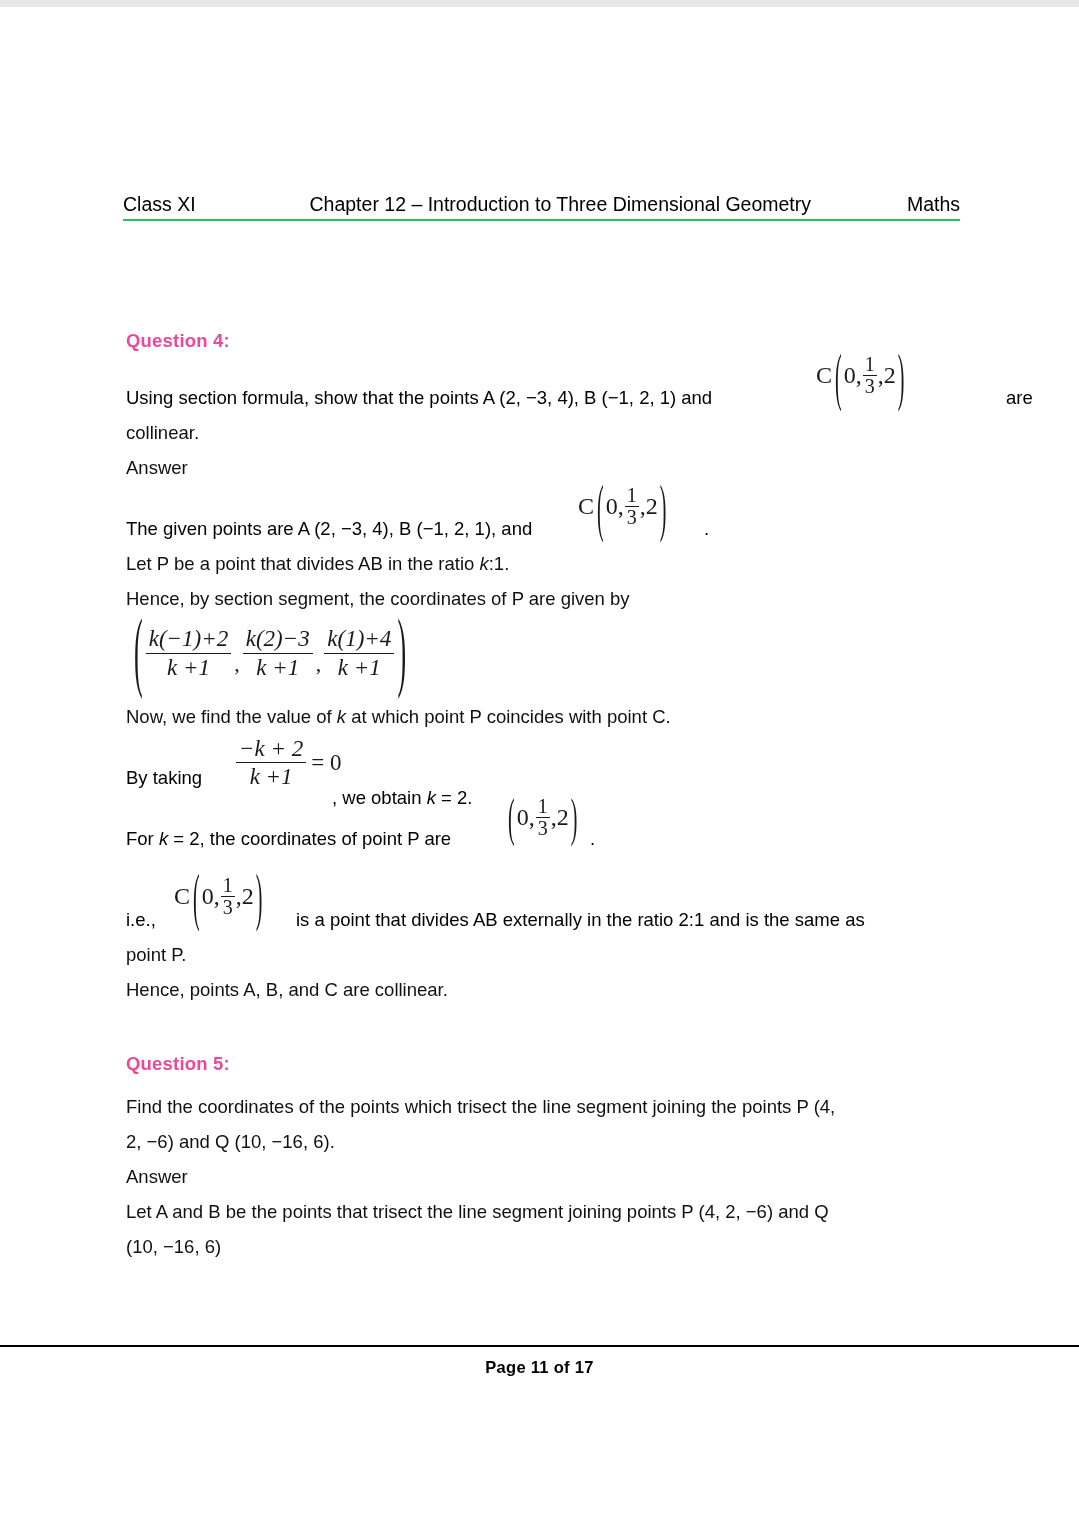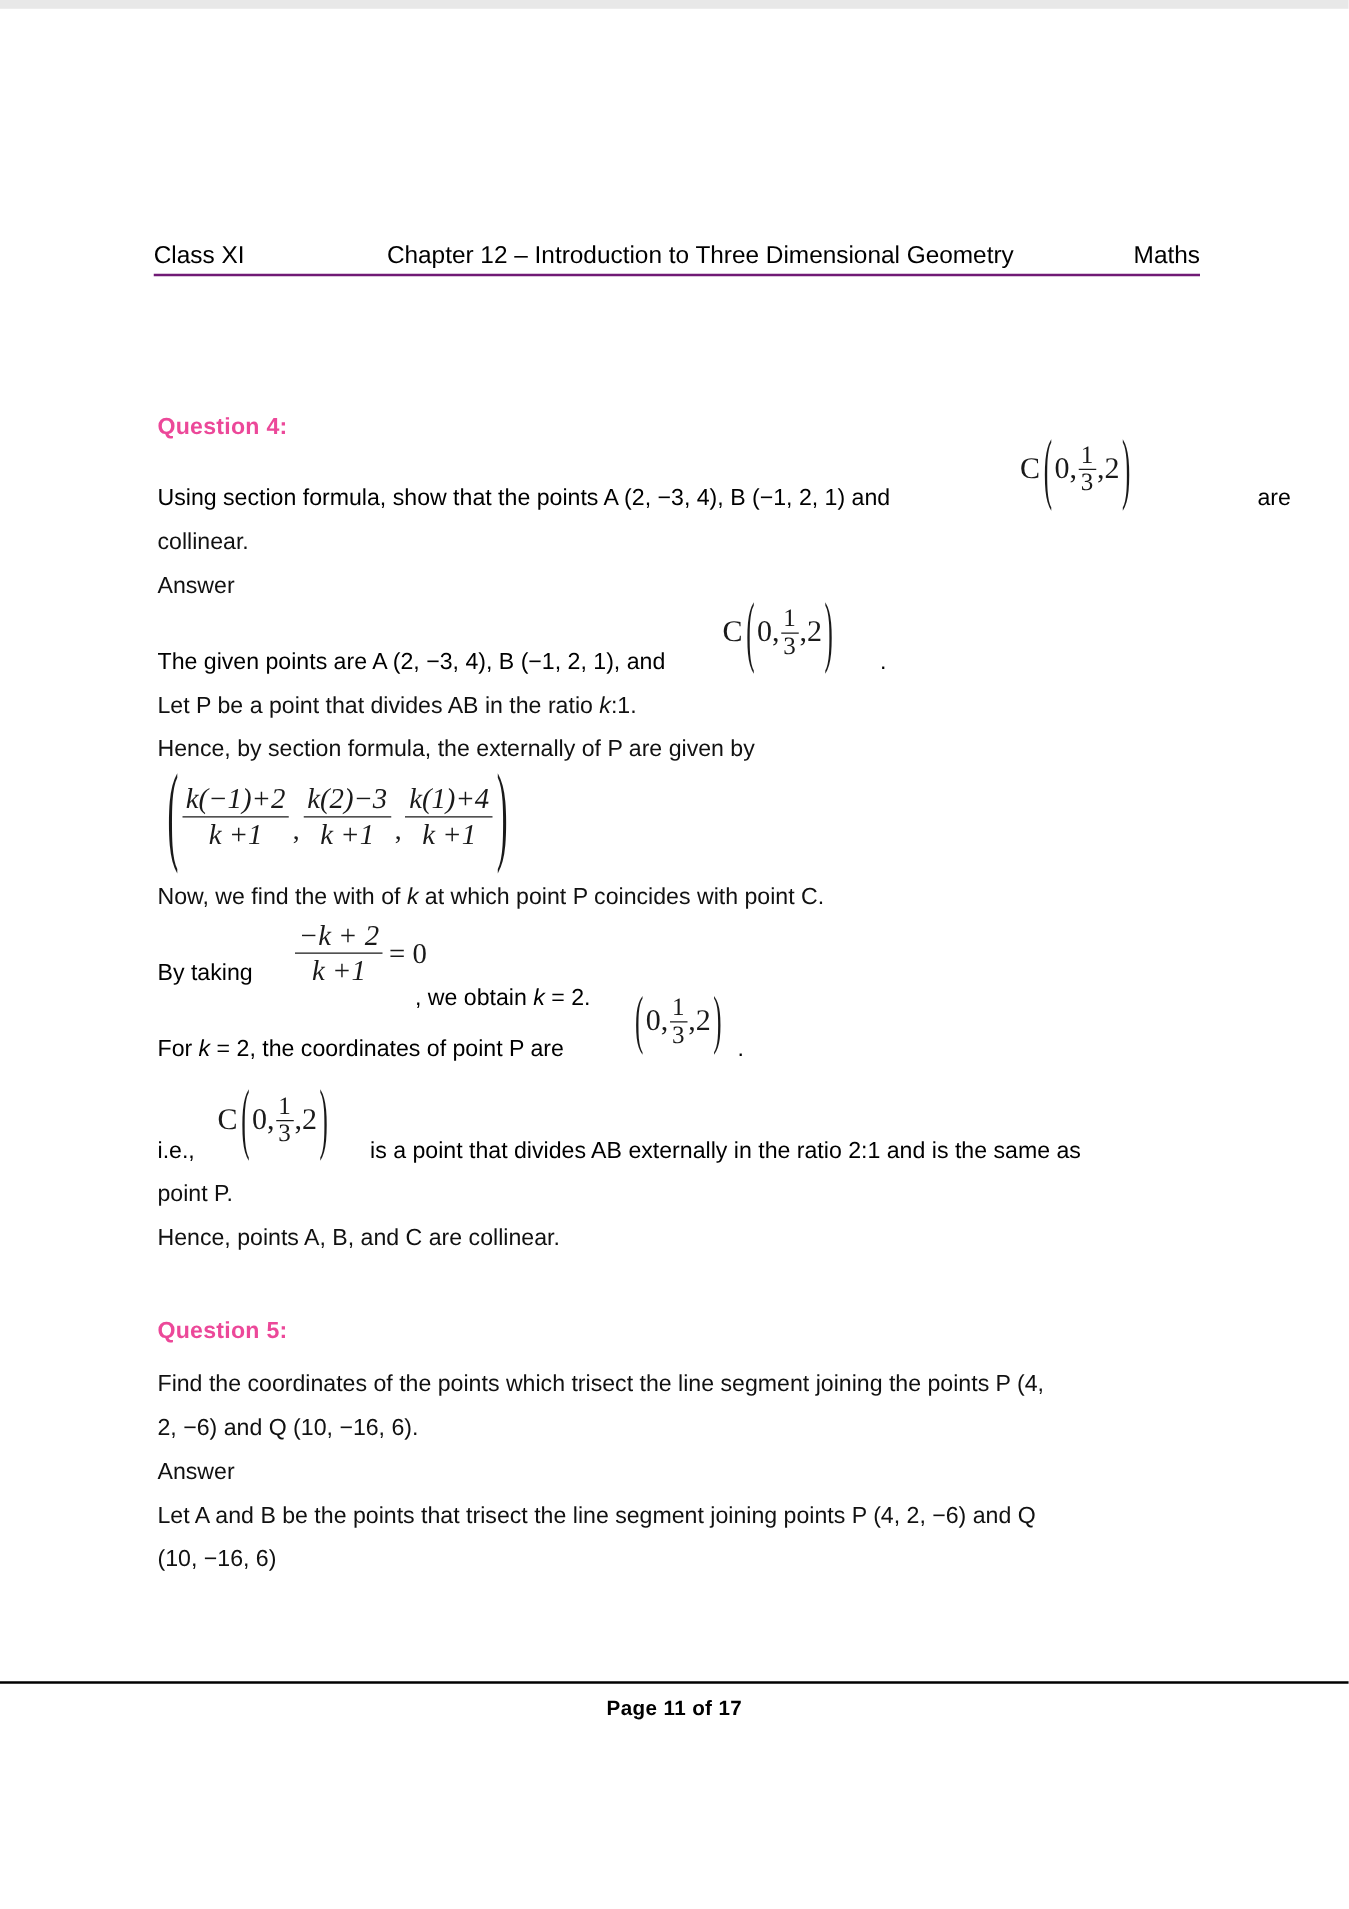--- a/index.html
+++ b/index.html
@@ -29,21 +29,21 @@
     height: 1527px;
     background: #ffffff;
   }
 
   
   .header {
     position: absolute;
     left: 123px;
     top: 193px;
     width: 837px;
-    border-bottom: 2px solid #701a75;
+    border-bottom: 2px solid #22c55e;
     padding-bottom: 3px;
     display: flex;
     align-items: baseline;
     font-size: 19.5px;
     white-space: nowrap;
   }
   .header .h-class { flex: 0 0 auto; }
   .header .h-chapter { flex: 1 1 auto; text-align: center; padding-left: 18px; }
   .header .h-subject { flex: 0 0 auto; }
 
@@ -234,21 +234,21 @@
         <span>2</span>
         <span class="paren-r">)</span>
       </span>
       <span style="position:absolute; left:578px; top:0;">.</span>
     </div>
 
     <div class="line">
       <span>Let P be a point that divides AB in the ratio </span><span class="it">k</span><span>:1.</span>
     </div>
 
-    <div class="line">Hence, by section formula, the externally of P are given by</div>
+    <div class="line">Hence, by section segment, the coordinates of P are given by</div>
 
     <div style="margin-top:4px;">
       <span class="math bigformula">
         <span class="paren-l">(</span>
         <span class="frac">
           <span class="num mvar">k(−1)+2</span>
           <span class="bar"></span>
           <span class="den mvar">k +1</span>
         </span>
         <span class="comma">,</span>
@@ -263,21 +263,21 @@
           <span class="bar"></span>
           <span class="den mvar">k +1</span>
         </span>
         <span class="paren-r">)</span>
       </span>
     </div>
 
     <div class="gap-sm"></div>
 
     <div class="line">
-      <span>Now, we find the with of </span><span class="it">k</span><span> at which point P coincides with point C.</span>
+      <span>Now, we find the value of </span><span class="it">k</span><span> at which point P coincides with point C.</span>
     </div>
 
     <div class="gap-md"></div>
 
     <div class="mixrow" style="height:35px;">
       <span>By taking</span>
       <span class="math" style="position:absolute; left:109px; top:-24px; font-size:23px;">
         <span class="frac">
           <span class="num mvar">−k + 2</span>
           <span class="bar"></span>

